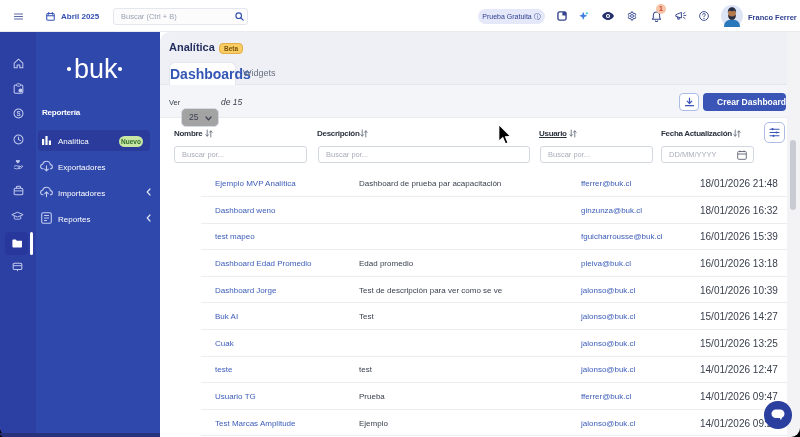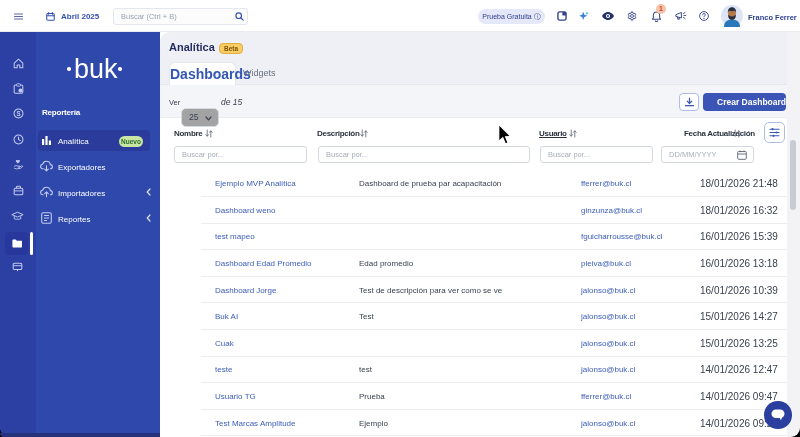--- a/index.html
+++ b/index.html
@@ -251,21 +251,21 @@
     <path d="M2.2 1 L2.2 7 M0.8 5.6 L2.2 7.2 L3.6 5.6 M5.8 8 L5.8 2 M4.4 3.4 L5.8 1.8 L7.2 3.4" fill="none" stroke="#6a7280" stroke-width="0.9" stroke-linecap="round" stroke-linejoin="round"></path>
   </svg>
 <div class="th abs" style="left:317px;">Descripción</div>
 <svg class="abs" style="left:360px; top:129px; z-index:2;" width="8" height="9" viewBox="0 0 8 9">
     <path d="M2.2 1 L2.2 7 M0.8 5.6 L2.2 7.2 L3.6 5.6 M5.8 8 L5.8 2 M4.4 3.4 L5.8 1.8 L7.2 3.4" fill="none" stroke="#6a7280" stroke-width="0.9" stroke-linecap="round" stroke-linejoin="round"></path>
   </svg>
 <div class="th abs" style="left:539px;text-decoration:underline;">Usuario</div>
 <svg class="abs" style="left:569px; top:129px; z-index:2;" width="8" height="9" viewBox="0 0 8 9">
     <path d="M2.2 1 L2.2 7 M0.8 5.6 L2.2 7.2 L3.6 5.6 M5.8 8 L5.8 2 M4.4 3.4 L5.8 1.8 L7.2 3.4" fill="none" stroke="#6a7280" stroke-width="0.9" stroke-linecap="round" stroke-linejoin="round"></path>
   </svg>
-<div class="th abs" style="left:684px;">Fecha Actualización</div>
+<div class="th abs" style="left:661px;">Fecha Actualización</div>
 <svg class="abs" style="left:733px; top:129px; z-index:2;" width="8" height="9" viewBox="0 0 8 9">
     <path d="M2.2 1 L2.2 7 M0.8 5.6 L2.2 7.2 L3.6 5.6 M5.8 8 L5.8 2 M4.4 3.4 L5.8 1.8 L7.2 3.4" fill="none" stroke="#6a7280" stroke-width="0.9" stroke-linecap="round" stroke-linejoin="round"></path>
   </svg>
 <div id="colbtn" class="abs">
   <svg style="position:absolute; left:4px; top:4px;" width="11" height="11" viewBox="0 0 11 11">
     <g stroke="#3a55b6" stroke-width="1.1" stroke-linecap="round">
       <line x1="1" y1="2.2" x2="10" y2="2.2"></line>
         <line x1="1" y1="5.5" x2="10" y2="5.5"></line>
         <line x1="1" y1="8.8" x2="10" y2="8.8"></line>
     </g>

